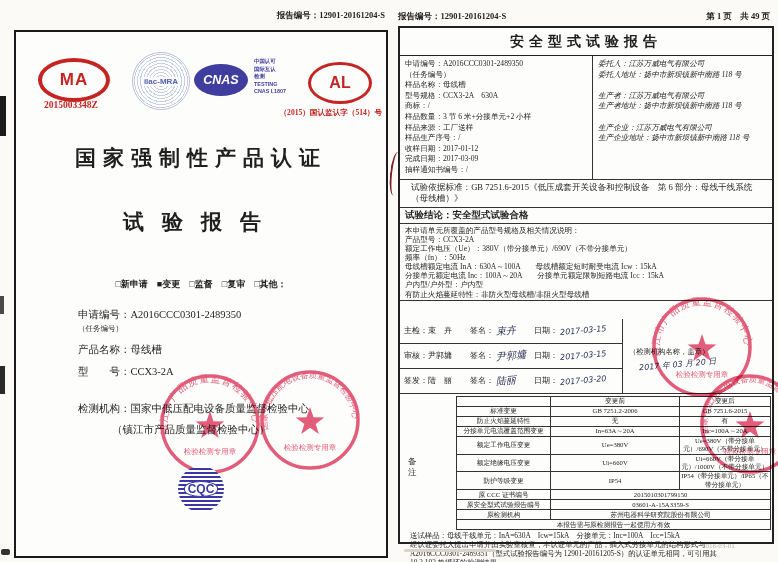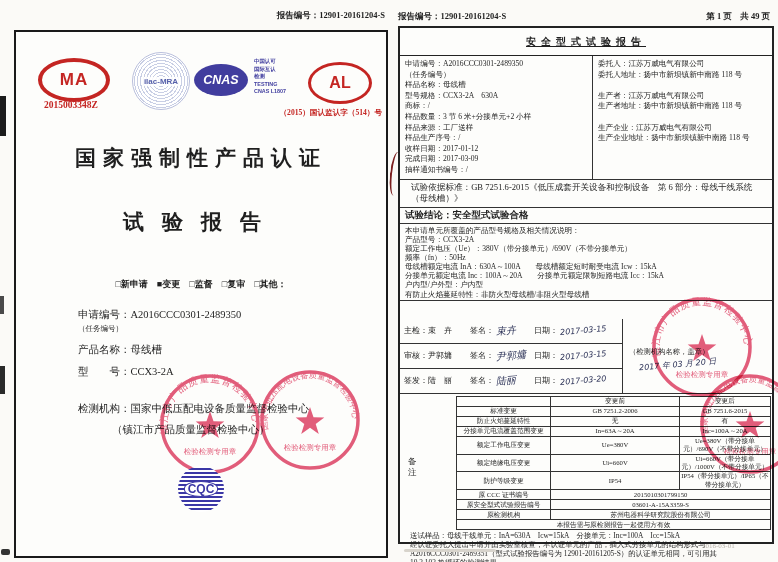--- a/index.html
+++ b/index.html
@@ -49,25 +49,25 @@
        display:flex;align-items:center;justify-content:center;}
   .cqc span{background:#fff;border:1.5px solid #3b37a6;border-radius:50%/46%;padding:0 3px;
        color:#3b37a6;font-weight:bold;font-size:12px;font-family:"Liberation Sans",sans-serif;}
 
   
   .rp-head{left:398px;top:11px;width:372px;display:flex;justify-content:space-between;
            font-size:8.5px;font-weight:bold;}
   .right-page{left:398px;top:26px;width:372px;height:514px;border:2px solid #222;
               background:#fdfdfb;display:flex;flex-direction:column;position:absolute;}
   .rp-title{height:27px;border-bottom:1.5px solid #222;display:flex;align-items:center;
-            justify-content:center;font-size:10px;font-weight:bold;letter-spacing:5px;flex:none;text-decoration:underline;}
+            justify-content:center;font-size:14px;font-weight:bold;letter-spacing:5px;flex:none;}
   .rp-info{display:flex;border-bottom:1px solid #333;flex:none;}
   .rp-info .col{padding:3px 5px;font-size:7.6px;line-height:10.6px;}
   .col.l{width:182px;border-right:1px solid #333;}
-  .col.r{flex:1;}
+  .col.r{flex:1;font-style:italic;}
   .il{min-height:10.6px;white-space:nowrap;}
   .rp-standard{border-bottom:1px solid #333;padding:2px 11px;font-size:8.6px;line-height:11.5px;flex:none;}
   .rp-conclusion{border-bottom:1px solid #333;padding:1px 5px;font-size:9.5px;font-weight:bold;flex:none;}
   .rp-desc{border-bottom:1px solid #333;padding:2px 5px 1px;font-size:7.6px;line-height:9.15px;flex:none;}
   .dl{white-space:nowrap;}
   .rp-sign{display:flex;border-bottom:1px solid #333;flex:none;margin-top:18px;}
   .sig-left{width:222px;border-right:1px solid #333;}
   .sig-row{height:24px;display:flex;align-items:center;padding:0 4px;font-size:8px;
            border-bottom:1px solid #333;}
   .sig-row:last-child{border-bottom:none;}

